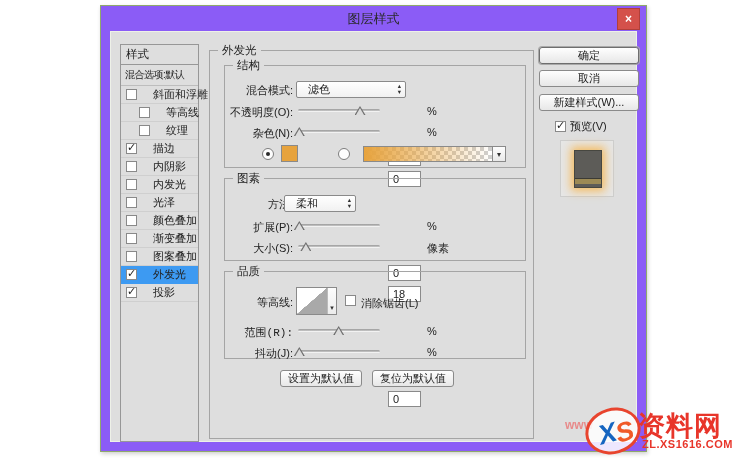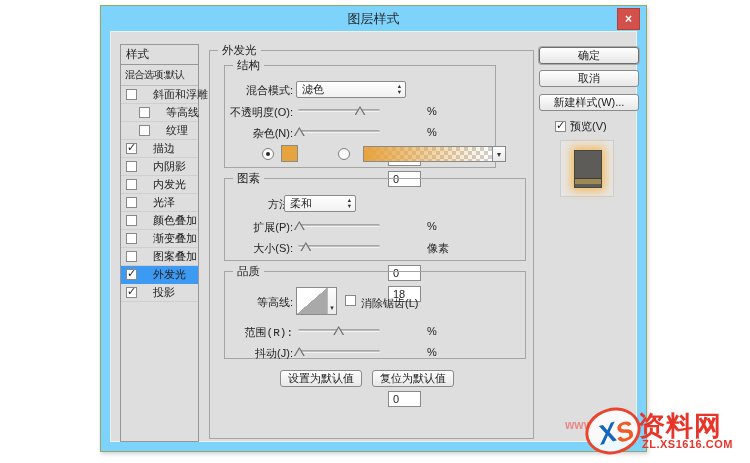--- a/index.html
+++ b/index.html
@@ -7,21 +7,21 @@
   body {
     font-family:"Liberation Sans","DejaVu Sans",sans-serif;
     background:#ffffff; position:relative; overflow:hidden;
     color:#222; font-size:11px;
   }
   .stage { position:absolute; inset:0; }
 
   
   .dialog {
     position:absolute; left:100px; top:5px; width:547px; height:447px;
-    background:#7dd3fc; border:1px solid #8fa96c;
+    background:#8b5cf6; border:1px solid #8fa96c;
     box-shadow:1px 2px 4px rgba(0,0,0,.18);
   }
   .titlebar { position:absolute; left:0; top:0; right:0; height:25px; }
   .title-text {
     position:absolute; left:0; right:0; top:0; height:25px; line-height:25px;
     text-align:center; font-size:13px; color:#2a2a2a;
   }
   .close-btn {
     position:absolute; top:2px; right:6px; width:23px; height:22px;
     background:#d4514b; border:1px solid #b23f3a; color:#fff;
@@ -64,32 +64,32 @@
     font-size:11px; font-weight:bold; color:#222;
   }
 
   
   .fieldset { position:absolute; border:1px solid #a5a5a5; }
   .fieldset > .legend {
     position:absolute; top:-8px; left:8px; background:#dedede;
     padding:0 4px; font-size:11.5px; line-height:14px; white-space:nowrap;
   }
   .main-group { left:98px; top:18px; width:325px; height:389px; }
-  .grp-structure { left:14px; top:14px; width:272px; height:103px;text-decoration:underline; }
+  .grp-structure { left:14px; top:14px; width:302px; height:103px;text-decoration:underline; }
   .grp-elements  { left:14px; top:127px; width:302px; height:83px; }
   .grp-quality   { left:14px; top:220px; width:302px; height:88px; }
 
   .flabel { position:absolute; width:68px; text-align:right; font-size:11px; white-space:nowrap; }
   .unit { position:absolute; left:202px; font-size:11px; }
 
   
   .dropdown {
     position:absolute; height:17px; background:linear-gradient(#ffffff,#f1f1f1);
     border:1px solid #8a8a8a; border-radius:2px; display:flex; align-items:flex-start;
-    padding-left:5px; font-size:11px; cursor:pointer;
+    padding-left:11px; font-size:11px; cursor:pointer;
   }
   .updown {
     position:absolute; right:4px; top:1px; display:flex; flex-direction:column;
     font-size:6.5px; line-height:6px; color:#333;
   }
 
   
   .valbox {
     position:absolute; left:163px; width:33px; height:16px; background:#fff;
     border:1px solid #8a8a8a; font-size:11px; line-height:14px; padding-left:4px;margin-top:48px;

